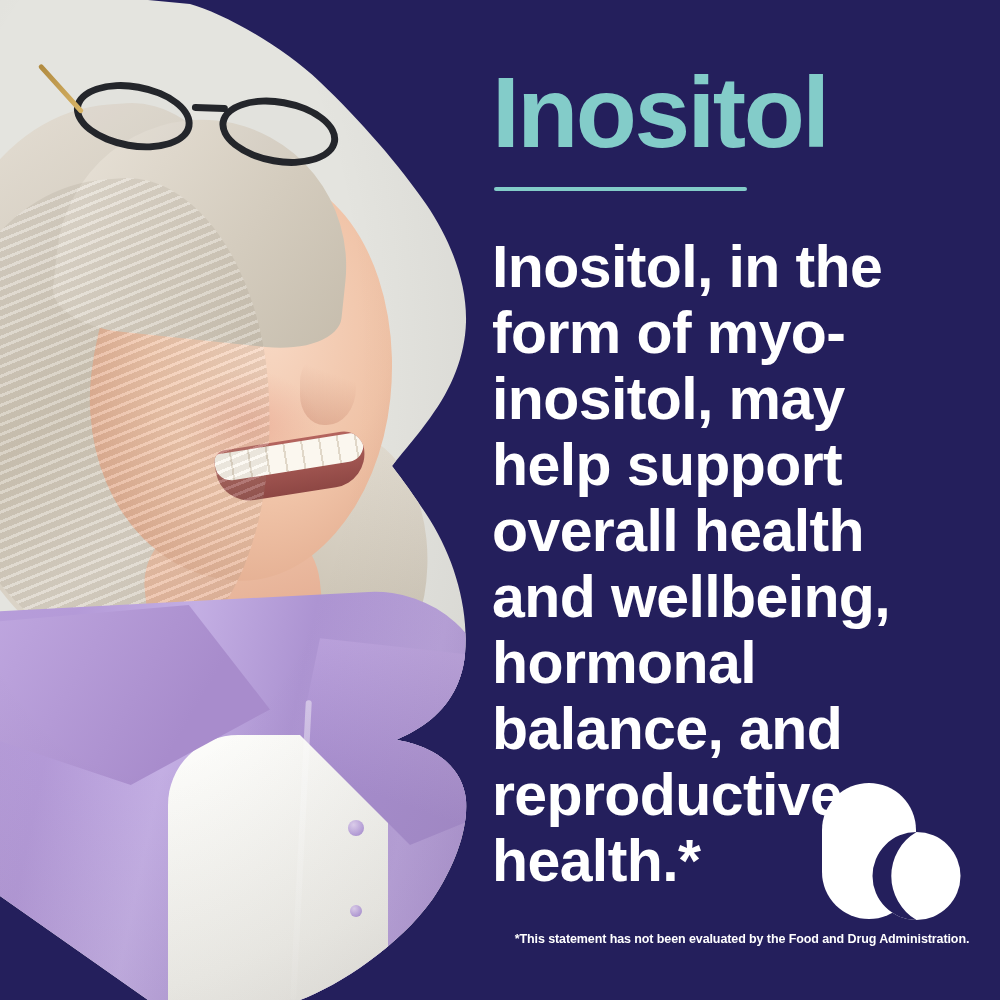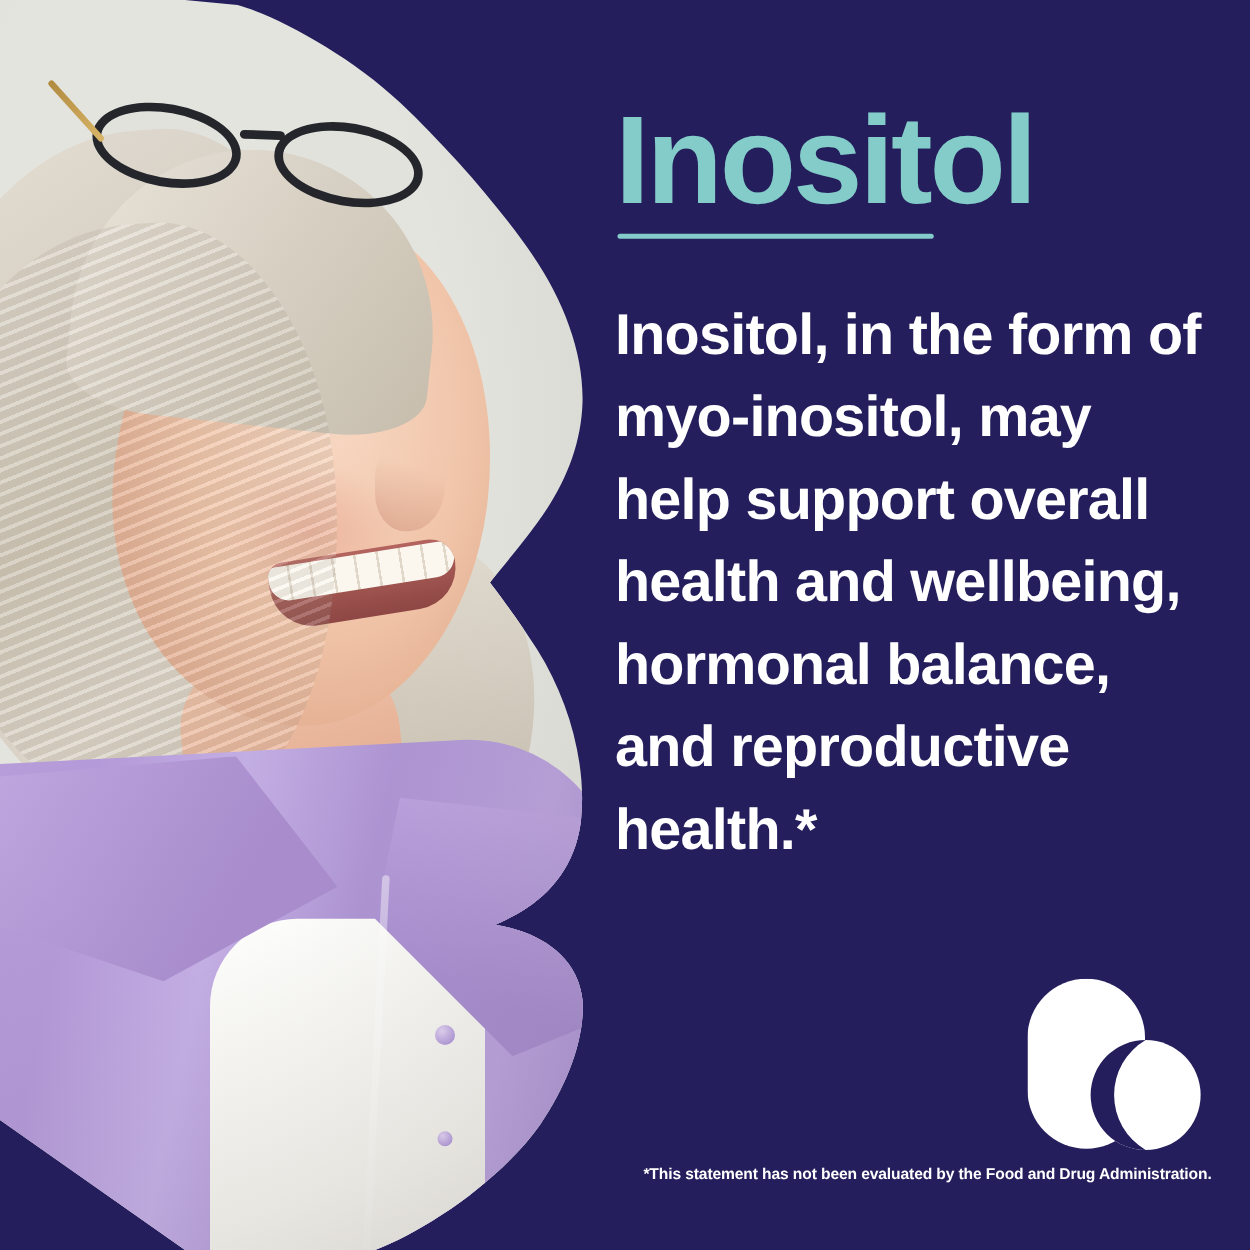--- a/index.html
+++ b/index.html
@@ -213,32 +213,31 @@
     left: 492px; top: 0;
     width: 508px; height: 1000px;
   }
   #title {
     position:absolute; left:0; top:62px;
     font-size: 100px;
     line-height: 1.0;
     font-weight: 700;
     letter-spacing: -2.5px;
     color: #83ccc9;
-    margin-top: 16px;
   }
   #title-rule {
     position:absolute; left:2px; top:187px;
     width: 253px; height: 4px;
     background:#83ccc9;
     border-radius:2px;
   }
   #body-copy {
     position:absolute; left:0; top:234px;
     width: 480px;
-    font-size: 46px;
+    font-size: 59px;
     line-height: 66px;
     font-weight: 600;
     letter-spacing: -0.6px;
     color: #ffffff;
   }
 
   
   #logo {
     position:absolute; left:330px; top:783px;
     width:140px; height:140px;

